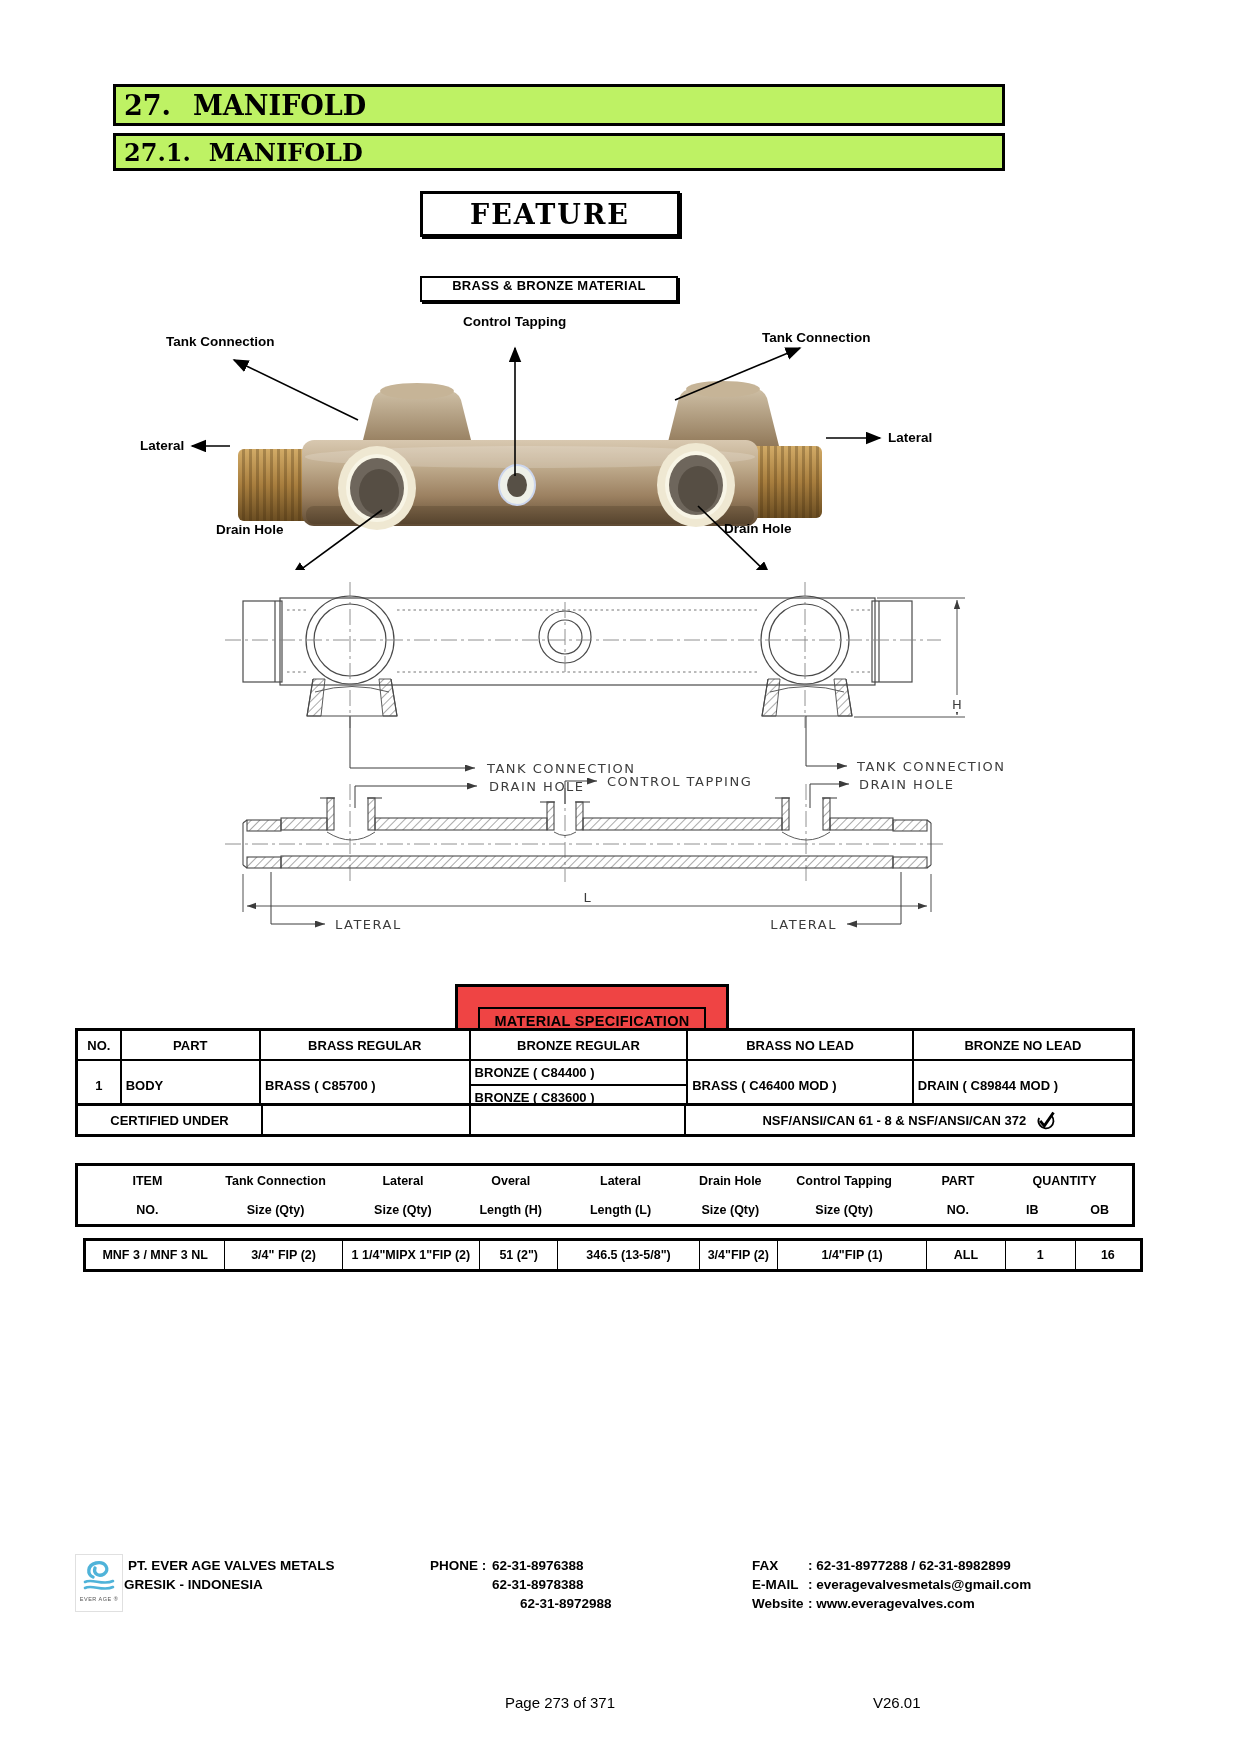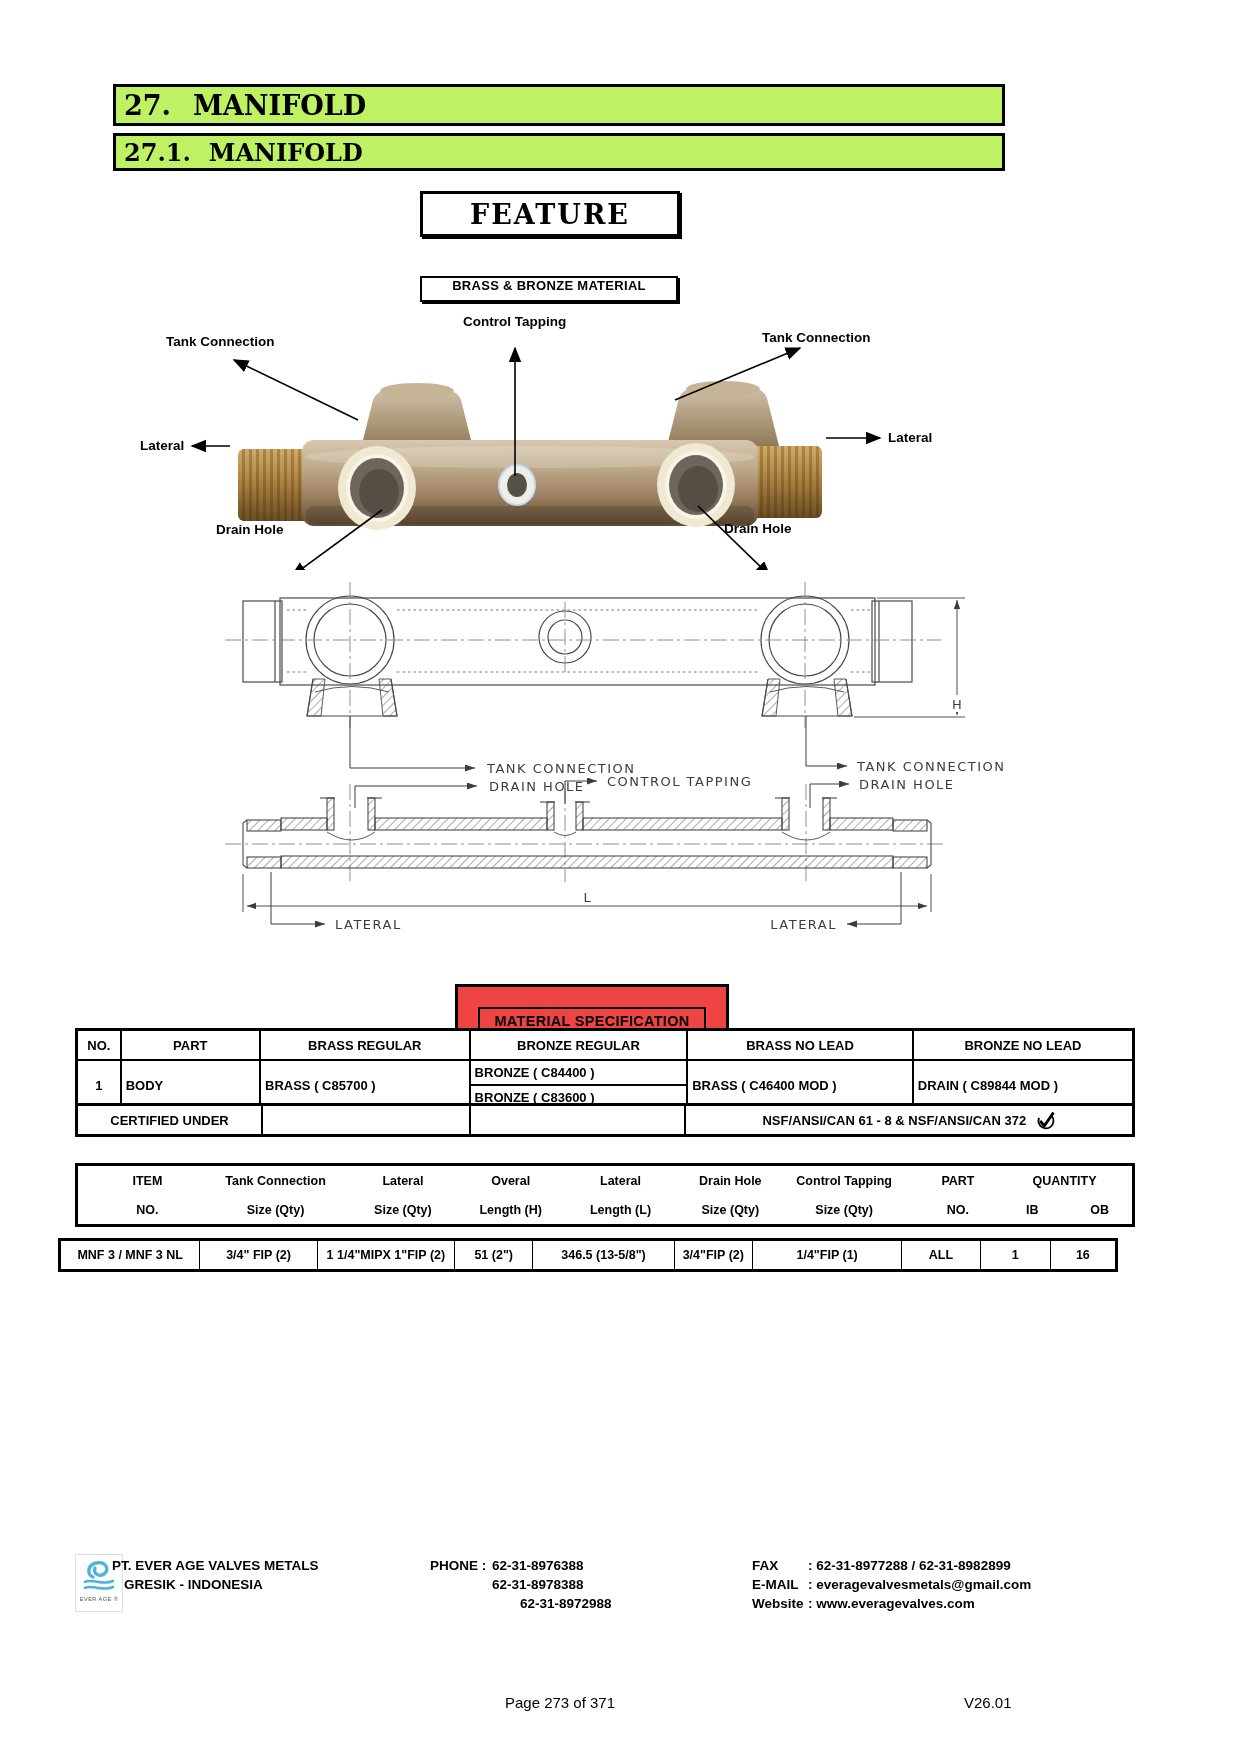--- a/index.html
+++ b/index.html
@@ -375,21 +375,21 @@
       <td>Length (L)</td>
       <td>Size (Qty)</td>
       <td>Size (Qty)</td>
       <td>NO.</td>
       <td>IB</td>
       <td>OB</td>
     </tr>
   </tbody>
     </table>
 
-  <table class="dimdata-table abs" style="left:58px;top:1238px;padding-left:48px;">
+  <table class="dimdata-table abs" style="left:83px;top:1238px;padding-left:48px;">
     <colgroup>
       <col style="width:140px">
         <col style="width:117px">
         <col style="width:137px">
         <col style="width:78px">
         <col style="width:141px">
       <col style="width:78px">
         <col style="width:149px">
         <col style="width:78px">
         <col style="width:70px">
@@ -412,34 +412,34 @@
     </table>
 
   <div class="abs logo-box" style="left:75px;top:1554px;">
     <svg width="40" height="40" viewBox="0 0 40 40">
       <path d="M14 22 C8 20 8 10 17 8 C27 6 31 15 25 19 C20 22 14 19 16 13" fill="none" stroke="#4fb3d9" stroke-width="3.4" stroke-linecap="round"></path>
       <path d="M6 27 C13 23 24 31 34 26" fill="none" stroke="#4fb3d9" stroke-width="2.6" stroke-linecap="round"></path>
       <path d="M6 33 C13 29 24 37 34 32" fill="none" stroke="#4fb3d9" stroke-width="2.6" stroke-linecap="round"></path>
     </svg>
     <div class="logo-caption">EVER AGE ®</div>
   </div>
-  <div class="abs foot-bold" style="left:112px;top:1556px;">PT. EVER AGE VALVES METALS</div>
+  <div class="abs foot-bold" style="left:128px;top:1556px;">PT. EVER AGE VALVES METALS</div>
   <div class="abs foot-bold" style="left:124px;top:1575px;">GRESIK - INDONESIA</div>
 
   <div class="abs foot-bold" style="left:430px;top:1556px;">PHONE :</div>
   <div class="abs foot-bold" style="left:492px;top:1556px;">62-31-8976388</div>
   <div class="abs foot-bold" style="left:492px;top:1575px;">62-31-8978388</div>
   <div class="abs foot-bold" style="left:520px;top:1594px;">62-31-8972988</div>
 
   <div class="abs foot-bold" style="left:752px;top:1556px;">
     <span style="display:inline-block;min-width:56px;">FAX</span><span>: 62-31-8977288 / 62-31-8982899</span>
   </div>
   <div class="abs foot-bold" style="left:752px;top:1575px;">
     <span style="display:inline-block;min-width:56px;">E-MAIL</span><span>: everagevalvesmetals@gmail.com</span>
   </div>
   <div class="abs foot-bold" style="left:752px;top:1594px;">
     <span style="display:inline-block;min-width:56px;">Website</span><span>: www.everagevalves.com</span>
   </div>
 
   <div class="abs foot-plain" style="left:440px;top:1694px;width:240px;text-align:center;">Page 273 of 371</div>
-  <div class="abs foot-plain" style="left:964px;top:1694px;">V26.01</div>
+  <div class="abs foot-plain" style="left:873px;top:1694px;">V26.01</div>
 
 </div>
 
 </body></html>

